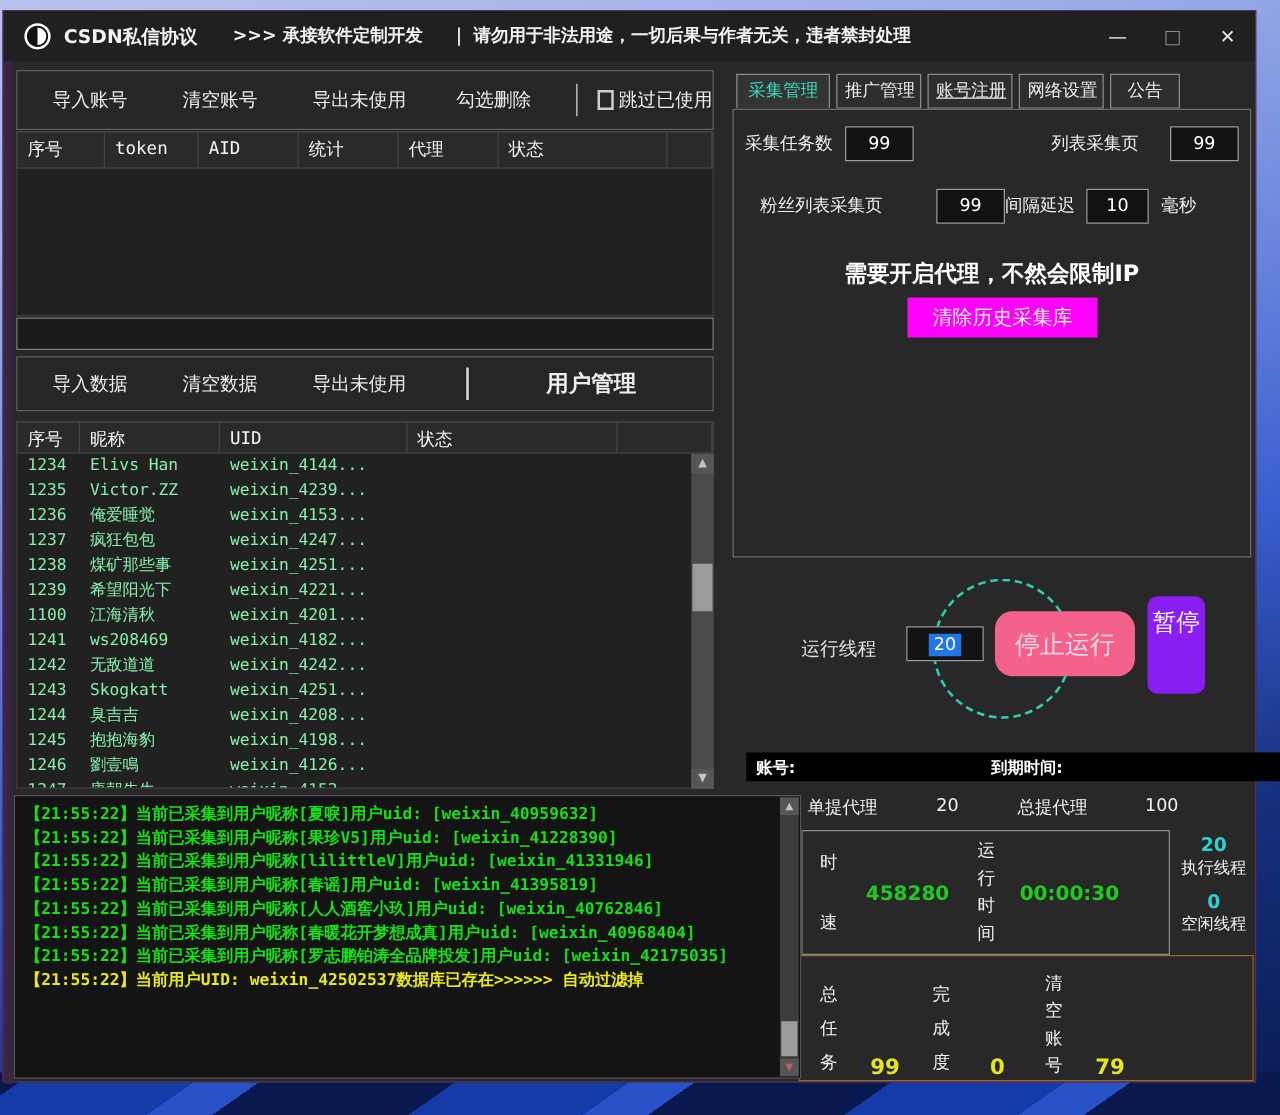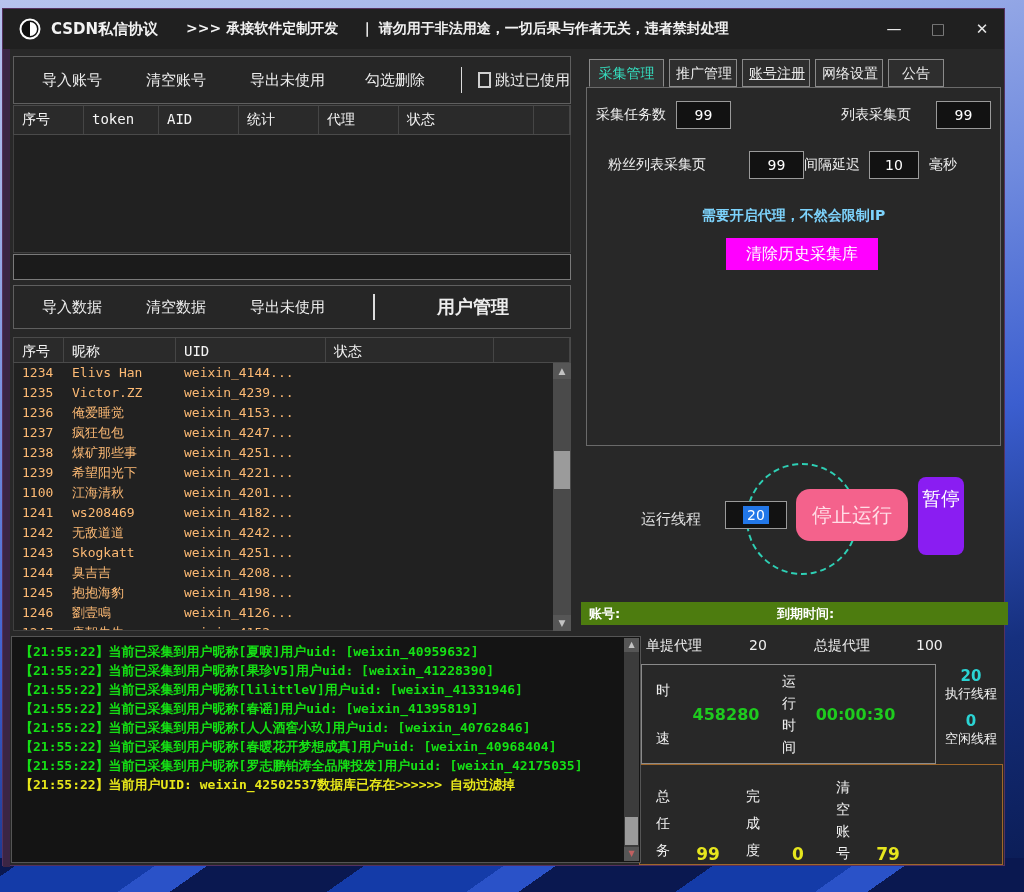--- a/index.html
+++ b/index.html
@@ -29,21 +29,21 @@
   .tdiv { width:2px; height:26px; background:#dcdcdc; }
   .chk { width:16px; height:16px; border:2px solid #cfcfcf; background:transparent; margin-right:4px; }
   .big { font-size:18px; font-weight:bold; }
 
   
   .thead { display:flex; background:#2a2a2a; border:1px solid #4a4a4a; color:#f5f5f5;
     font-family:"DejaVu Sans Mono",monospace; font-size:14px; }
   .thead span { border-right:1px solid #454545; padding:5px 6px 4px 8px; white-space:nowrap; overflow:hidden; }
   .tbody { background:#212121; border:1px solid #3f3f3f; border-top:none; overflow:hidden; position:relative; }
   .trow { display:flex; height:20px; line-height:20px; font-family:"DejaVu Sans Mono",monospace;
-    font-size:13px; color:#fdba74; }
+    font-size:13px; color:#86efac; }
   .tc { padding-left:8px; white-space:nowrap; overflow:hidden; }
   .a0{width:70px;} .a1{width:75px;} .a2{width:80px;} .a3{width:80px;} .a4{width:80px;} .a5{width:135px;} .a6{flex:1;border-right:none;}
   .u0{width:50px;} .u1{width:112px;} .u2{width:150px;} .u3{width:168px;} .u4{flex:1;border-right:none;}
   .tc0{width:50px;} .tc1{width:112px;} .tc2{width:150px;} .tc3{flex:1;}
 
   
   .sbar { position:absolute; top:0; right:0; width:18px; height:100%; background:#4a4a4a; }
   .sarrow { position:absolute; left:0; width:100%; height:16px; text-align:center;
     font-size:9px; line-height:16px; color:#c3c3c3; background:#565656; }
   .sarrow.up{top:0;} .sarrow.dn{bottom:0;}
@@ -53,35 +53,35 @@
 
   
   .tabs { position:absolute; display:flex; gap:5px; }
   .tab { height:28px; line-height:26px; text-align:center; font-size:14px; color:#eaeaea;
     background:#2e2e2e; border:1px solid #8a8a8a; padding:0 6px; white-space:nowrap; }
   .tab.active { color:#35dfc0; background:#343434; border-bottom-color:#343434; }
   .gbox { position:absolute; border:1px solid #6a6a6a; background:#282828; }
   .flabel { position:absolute; color:#f0f0f0; font-size:14px; white-space:nowrap; }
   .finput { position:absolute; background:#121212; border:1px solid #9a9a9a; color:#fff;
     font-size:14px; text-align:center; line-height:26px; }
-  .hint { position:absolute; color:#7dd3fc; font-size:14px; font-weight:bold; text-align:center; }
+  .hint { position:absolute; color:#ffffff; font-size:18px; font-weight:bold; text-align:center; }
   .mbtn { position:absolute; background:#ff00ff; color:#fff; font-size:16px; text-align:center;
     line-height:32px; white-space:nowrap; }
 
   
   .circle { position:absolute; width:112px; height:112px; border:2px dashed #2ed0b5; border-radius:50%; }
   .runlabel { position:absolute; color:#e0e0e0; font-size:15px; }
   .tinput { position:absolute; background:#121212; border:1px solid #9a9a9a; line-height:26px; text-align:center; }
   .tinput .sel { background:#2277e8; color:#fff; font-size:14px; padding:1px 4px; }
   .stopbtn { position:absolute; background:#f4628c; color:#ffdde6; font-size:20px; text-align:center;
     line-height:52px; border-radius:14px; white-space:nowrap; }
   .pausebtn { position:absolute; background:#8a1df2; color:#fff; font-size:19px; border-radius:8px;
     text-align:center; width:46px; line-height:34px; padding-top:4px; word-break:break-all; }
 
-  .pbar { position:absolute; background:#4d7c0f; color:#fff; font-size:13px; font-weight:bold; }
+  .pbar { position:absolute; background:#000000; color:#fff; font-size:13px; font-weight:bold;margin-left:16px; }
   .pbar span { position:absolute; top:3px; }
 
   .statrow { position:absolute; color:#f0f0f0; font-size:14px; }
 
   .speedbox { position:absolute; border:1px solid #8a8a8a; display:flex; align-items:center; color:#f0f0f0; }
   .vlabel { width:18px; word-break:break-all; text-align:center; font-size:14px; color:#f0f0f0; }
   .v2 { line-height:48px; } .v3 { line-height:27px; } .v4 { line-height:22px; }
   .gval { color:#1ecb1e; font-size:16px; font-weight:bold; text-align:center; }
   .threadcol { position:absolute; text-align:center; color:#f0f0f0; font-size:13px; }
   .cyan { color:#2bd4d4; font-size:15px; font-weight:bold; }

